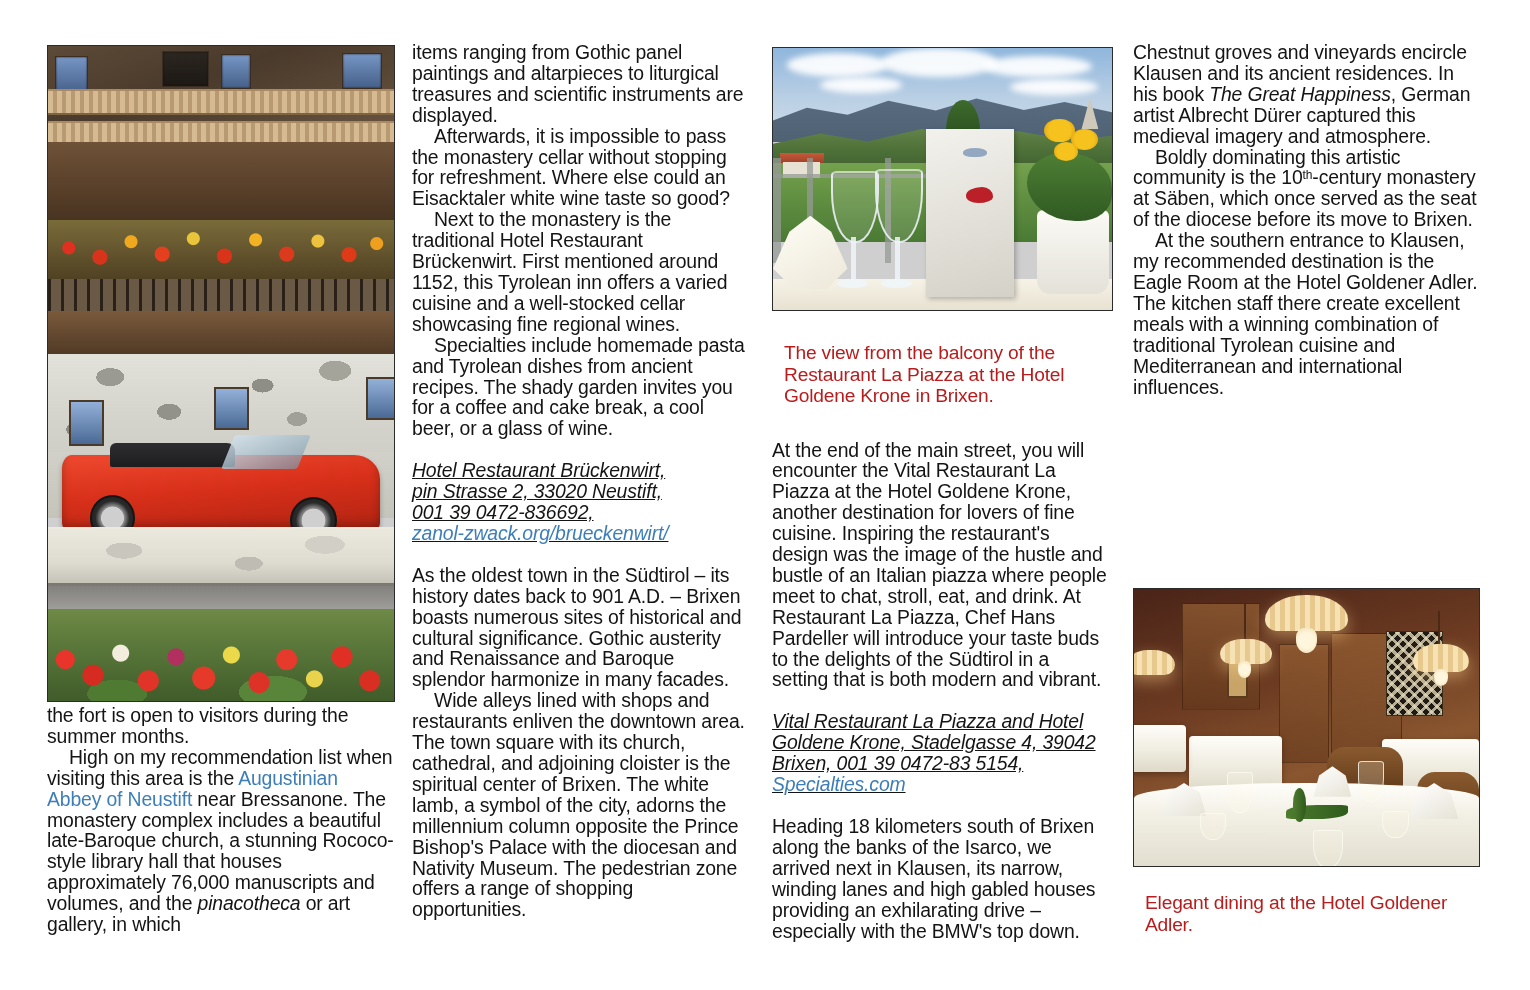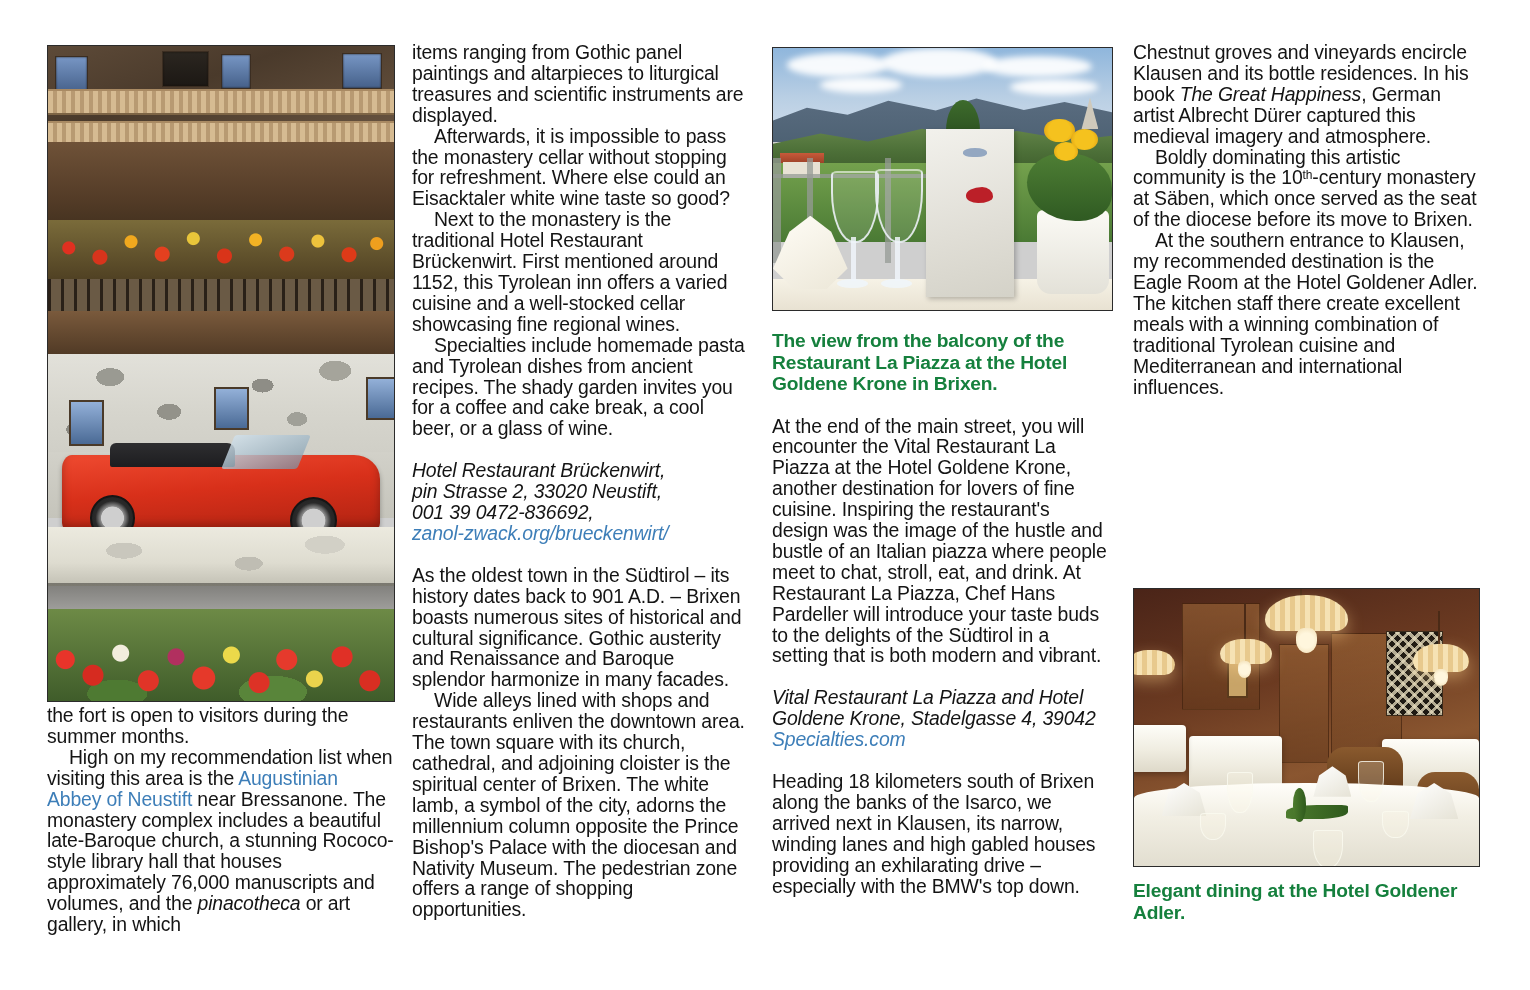--- a/index.html
+++ b/index.html
@@ -51,32 +51,33 @@
   .ital { font-style: italic; }
 
   
   p.contact {
     margin: 0;
     font-style: italic;
     font-size: 19.4px;
     line-height: 20.9px;
     letter-spacing: -0.15px;
     color: #141414;
+    text-decoration: underline;
   }
   p.contact .url { color: #3d7eb8; }
   .gap-md { height: 21px; }
 
   
   p.caption {
-    margin: 0;
-    font-weight: bold;
+    margin: 12px;
+    font-weight: normal;
     font-size: 19.2px;
     line-height: 21.5px;
     letter-spacing: -0.2px;
-    color: #15803d;
+    color: #b91c1c;
   }
 
   sup {
     font-size: 0.62em;
     vertical-align: 0.42em;
     line-height: 0;
     text-align: center;
   }
 
   
@@ -554,29 +555,30 @@
 
   <div class="col col-3" style="top:330px;">
     <p class="caption">The view from the balcony of the Restaurant La Piazza at the Hotel Goldene Krone in Brixen.</p>
     <div class="gap-md"></div>
     <p class="body">At the end of the main street, you will encounter the Vital Restaurant La Piazza at the Hotel Goldene Krone, another destination for lovers of fine cuisine. Inspiring the restaurant's design was the image of the hustle and bustle of an Italian piazza where people meet to chat, stroll, eat, and drink. At Restaurant La Piazza, Chef Hans Pardeller will introduce your taste buds to the delights of the Südtirol in a setting that is both modern and vibrant.</p>
 
     <div class="gap-md"></div>
     <div>
       <p class="contact">Vital Restaurant La Piazza and Hotel</p>
       <p class="contact">Goldene Krone, Stadelgasse 4, 39042</p>
+      <p class="contact">Brixen, 001 39 0472-83 5154,</p>
       <p class="contact"><span class="url">Specialties.com</span></p>
     </div>
     <div class="gap-md"></div>
 
     <p class="body">Heading 18 kilometers south of Brixen along the banks of the Isarco, we arrived next in Klausen, its narrow, winding lanes and high gabled houses providing an exhilarating drive – especially with the BMW's top down.</p>
   </div>
 
   <div class="col col-4">
-    <p class="body noindent"><span>Chestnut groves and vineyards encircle Klausen and its bottle residences. In his book </span><span class="ital">The Great Happiness</span><span>, German artist Albrecht Dürer captured this medieval imagery and atmosphere.</span></p>
+    <p class="body noindent"><span>Chestnut groves and vineyards encircle Klausen and its ancient residences. In his book </span><span class="ital">The Great Happiness</span><span>, German artist Albrecht Dürer captured this medieval imagery and atmosphere.</span></p>
     <p class="body"><span>Boldly dominating this artistic community is the 10</span><sup>th</sup><span>-century monastery at Säben, which once served as the seat of the diocese before its move to Brixen.</span></p>
     <p class="body">At the southern entrance to Klausen, my recommended destination is the Eagle Room at the Hotel Goldener Adler. The kitchen staff there create excellent meals with a winning combination of traditional Tyrolean cuisine and Mediterranean and international influences.</p>
   </div>
 
   <div class="col col-4" style="top:880px;">
     <p class="caption">Elegant dining at the Hotel Goldener Adler.</p>
   </div>
 
 </div>
 

